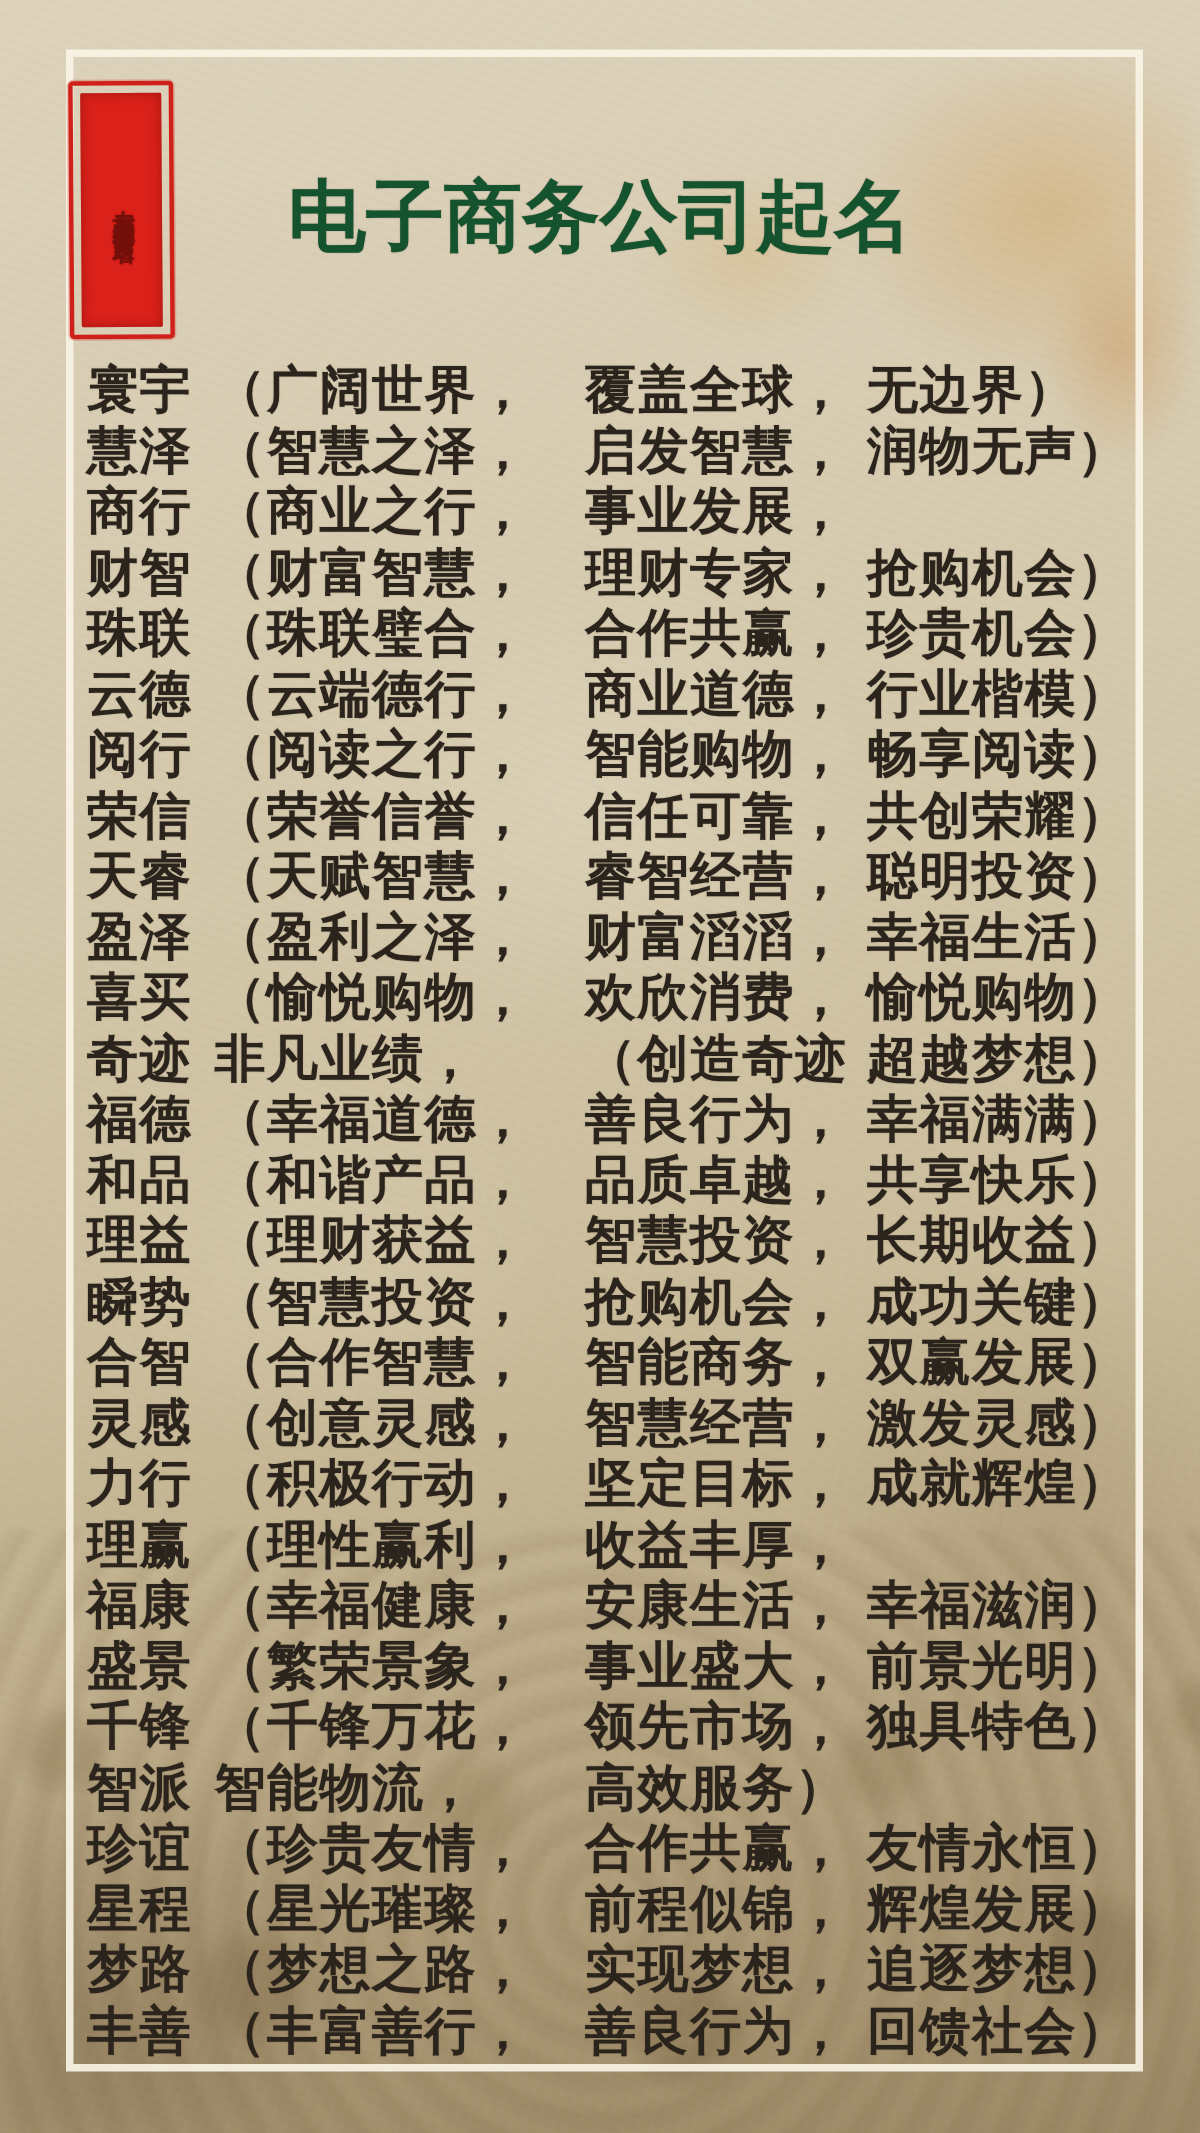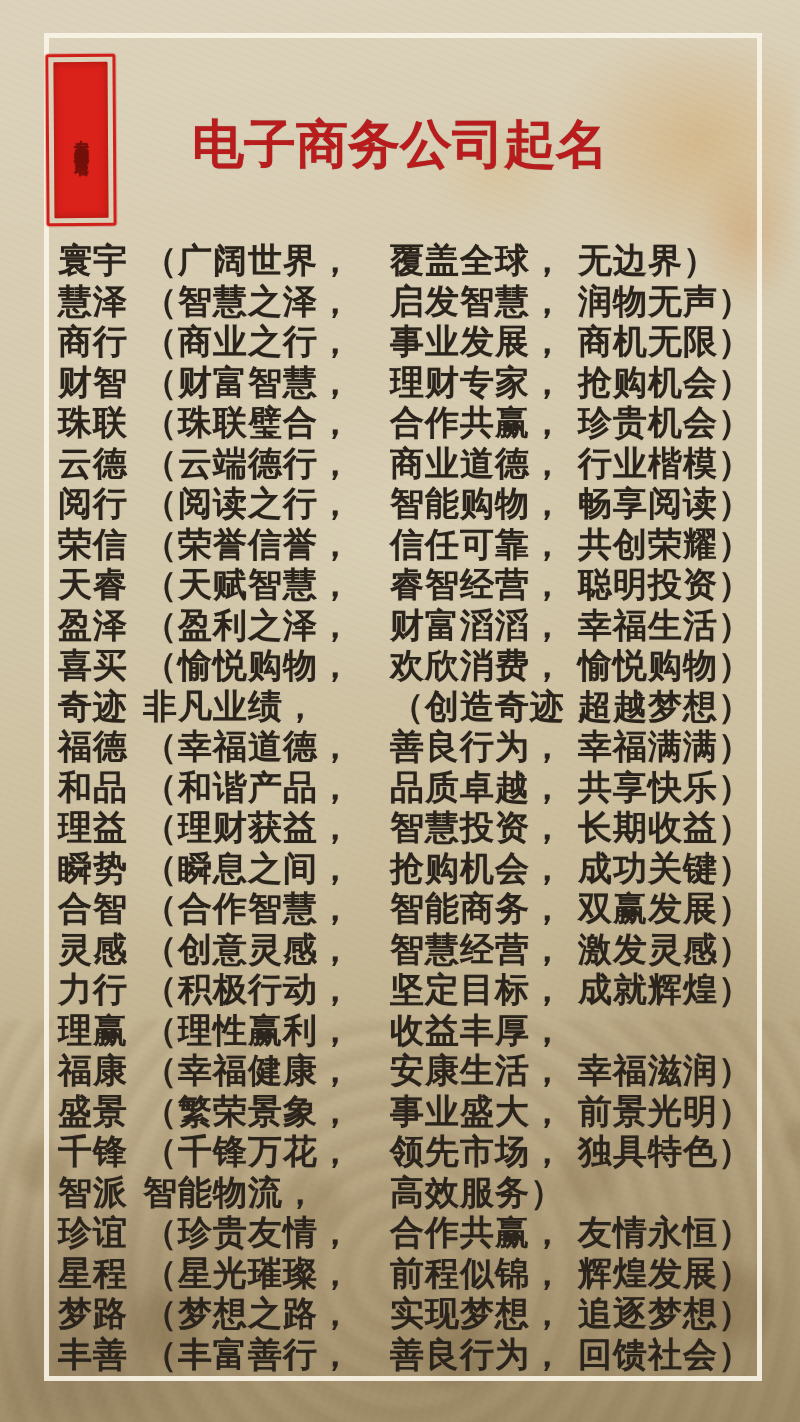--- a/index.html
+++ b/index.html
@@ -57,21 +57,21 @@
     box-shadow:0 0 0 1px rgba(207,33,25,.25);}
   .seal-inner{position:absolute;inset:5px;background:#da211a;border-radius:1px;
     box-shadow:inset 0 0 8px rgba(130,18,10,.65);
     display:flex;align-items:center;justify-content:center;}
   .seal-text{writing-mode:vertical-rl;font-size:15px;line-height:1;
     color:rgba(115,16,10,.92);font-weight:bold;letter-spacing:3px;
     text-shadow:0 0 1px rgba(80,10,6,.6);}
 
   .title{position:absolute;left:0;top:110px;width:800px;text-align:center;z-index:4;
     font-family:"Liberation Sans","DejaVu Sans",sans-serif;
-    font-size:52px;font-weight:900;letter-spacing:0px;color:#b91c1c;
+    font-size:52px;font-weight:900;letter-spacing:0px;color:#14532d;
     text-shadow:0 0 1px rgba(30,22,12,.4);}
 
   .name-list{position:absolute;left:58px;top:241px;width:700px;z-index:4;}
   .row{display:grid;grid-template-columns:85px 247px 188px 1fr;
     height:40.5px;line-height:40.5px;white-space:nowrap;font-weight:bold;}
   .row span{font-size:34px;color:#2b241c;letter-spacing:1px;
     text-shadow:0 0 1px rgba(55,42,28,.35);}
 </style>
 </head>
 <body>
@@ -106,21 +106,20 @@
     <div class="row">
     <span>慧泽</span>
     <span>（智慧之泽，</span>
     <span>启发智慧，</span>
     <span>润物无声）</span>
   </div>
     <div class="row">
     <span>商行</span>
     <span>（商业之行，</span>
     <span>事业发展，</span>
-    <span>商机无限）</span>
   </div>
     <div class="row">
     <span>财智</span>
     <span>（财富智慧，</span>
     <span>理财专家，</span>
     <span>抢购机会）</span>
   </div>
     <div class="row">
     <span>珠联</span>
     <span>（珠联璧合，</span>
@@ -182,21 +181,21 @@
     <span>共享快乐）</span>
   </div>
     <div class="row">
     <span>理益</span>
     <span>（理财获益，</span>
     <span>智慧投资，</span>
     <span>长期收益）</span>
   </div>
     <div class="row">
     <span>瞬势</span>
-    <span>（瞬息之间，</span>
+    <span>（智慧投资，</span>
     <span>抢购机会，</span>
     <span>成功关键）</span>
   </div>
     <div class="row">
     <span>合智</span>
     <span>（合作智慧，</span>
     <span>智能商务，</span>
     <span>双赢发展）</span>
   </div>
     <div class="row">

